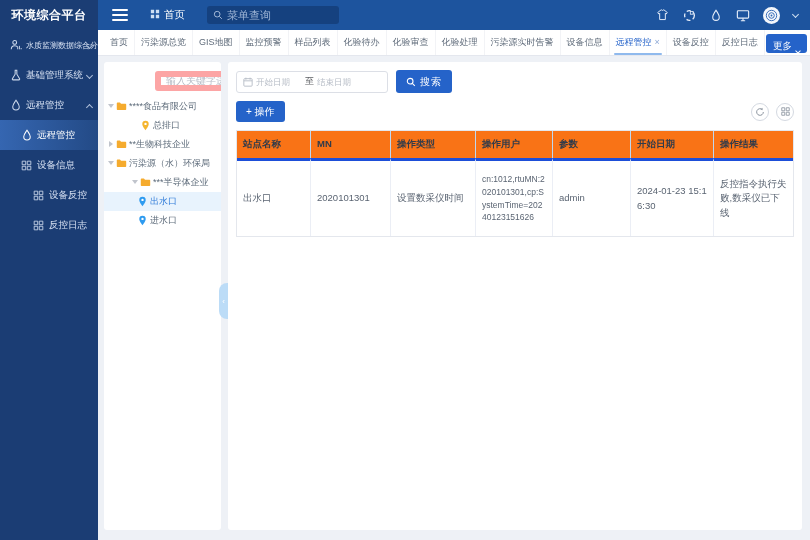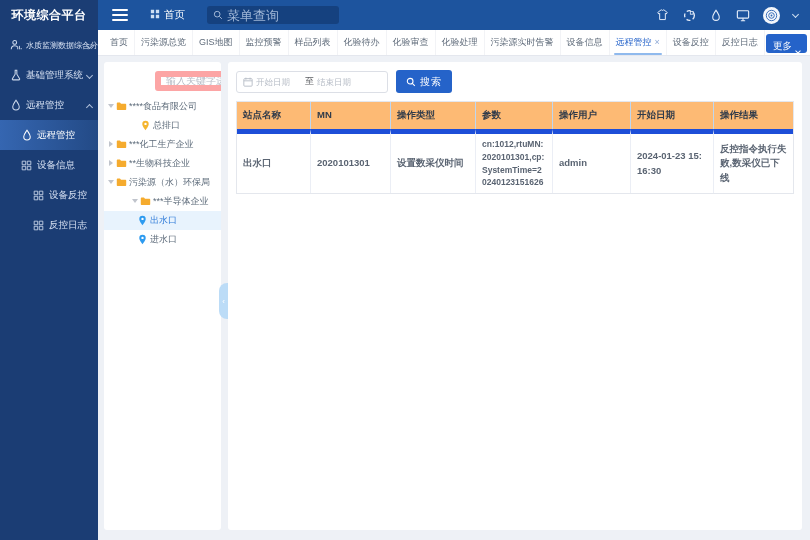--- a/index.html
+++ b/index.html
@@ -19,21 +19,21 @@
   .s-item.active { background:linear-gradient(90deg,#3566b1,#234a86); color:#ffffff; }
   .s-item.lv1 { padding-left:20px; }
   .s-item.lv2 { padding-left:32px; }
 
   
   .topbar { position:absolute; left:98px; top:0; right:0; height:30px; background:#1d549e; display:flex; align-items:center; color:#fff; z-index:2; }
   .burger { width:16px; height:12px; margin-left:14px; display:flex; flex-direction:column; justify-content:space-between; cursor:pointer; }
   .burger span { display:block; height:2px; background:#fff; border-radius:1px; }
   .home { display:flex; align-items:center; margin-left:22px; gap:4px; font-size:10.5px; cursor:pointer; }
   .menusearch { display:flex; align-items:center; gap:4px; margin-left:22px; width:132px; height:18px; background:rgba(13,43,88,.45); border-radius:3px; padding:0 6px; }
-  .menusearch input { background:transparent; border:none; outline:none; color:#e8f0fa; font-size:13px; width:100%; }
+  .menusearch input { background:transparent; border:none; outline:none; color:#e8f0fa; font-size:11px; width:100%;font-family:Liberation Serif, serif; }
   .menusearch input::placeholder { color:#9fb6d6; }
   .top-icons { margin-left:auto; display:flex; align-items:center; gap:13px; margin-right:12px; }
   .tico { width:14px; height:14px; display:flex; align-items:center; justify-content:center; cursor:pointer; }
   .avatar { width:17px; height:17px; border-radius:50%; background:#f4f7fb; display:flex; align-items:center; justify-content:center; cursor:pointer; }
   .tchev { width:5px; height:5px; border-right:1px solid #cfe0f2; border-bottom:1px solid #cfe0f2; transform:rotate(45deg); margin-top:-2px; cursor:pointer; }
 
   
   .tabbar { position:absolute; left:98px; top:30px; right:0; height:26px; background:#ffffff; border-bottom:1px solid #e4e7ee; display:flex; align-items:center; padding-left:6px; padding-right:48px; overflow:hidden; z-index:1; }
   .tab { position:relative; height:26px; line-height:25px; padding:0 6px; font-size:9px; color:#5f6b7a; white-space:nowrap; cursor:pointer; border-right:1px solid #f2f3f6; }
   .tab.active { color:#2563c9; }
@@ -68,23 +68,23 @@
   .btn-primary { background:#2563c9; color:#fff; border:none; border-radius:3px; height:23px; font-size:10px; padding:0 10px; display:flex; align-items:center; gap:4px; cursor:pointer; font-family:inherit; letter-spacing:1px; }
   .search-btn { margin-left:8px; }
   .action-row { margin-top:8px; display:flex; align-items:center; }
   .action-btn { height:21px; letter-spacing:0; }
   .round-btns { margin-left:auto; display:flex; gap:7px; }
   .rbtn { width:18px; height:18px; border-radius:50%; border:1px solid #d4d9e1; background:#fff; display:flex; align-items:center; justify-content:center; cursor:pointer; }
 
   
   .tbl { margin-top:8px; border:1px solid #e4e7ed; }
   .trow { display:grid; grid-template-columns:74px 80px 85px 77px 78px 83px auto; }
-  .th { background:#fdba74; color:#303b4a; font-weight:bold; font-size:9.5px; padding:7px 6px; border-right:1px solid #bfd7f0; }
+  .th { background:#f97316; color:#303b4a; font-weight:bold; font-size:9.5px; padding:7px 6px; border-right:1px solid #bfd7f0; }
   .th:last-child { border-right:none; }
-  .td { font-size:9.5px; color:#5a6472; padding:4px 6px; border-right:1px solid #ebeef5; border-top:5px solid #1d4ed8; display:flex; align-items:center; word-break:break-all; line-height:1.5;font-weight:bold; }
+  .td { font-size:9.5px; color:#5a6472; padding:12px 6px; border-right:1px solid #ebeef5; border-top:3px solid #1d4ed8; display:flex; align-items:center; word-break:break-all; line-height:1.5; }
   .td:last-child { border-right:none; }
   .td.mono { font-size:8.5px; }
 </style>
 </head>
 <body>
 
 <div class="app">
 
   <div class="sidebar">
     <div class="logo">环境综合平台</div>
@@ -257,31 +257,20 @@
       <span class="caret"></span>
       <span class="nico">
         <svg width="9" height="11" viewBox="0 0 10 13">
             <path d="M5 .8 a3.8 3.8 0 0 1 3.8 3.8 C8.8 7.2 5 12 5 12 S1.2 7.2 1.2 4.6 A3.8 3.8 0 0 1 5 .8 Z" fill="#f5b52e"></path>
             <circle cx="5" cy="4.6" r="1.4" fill="#fff"></circle>
           </svg>
       </span>
       <span>总排口</span>
     </div>
 
-    <div class="tnode ind0">
-      <span class="caret">
-          <span class="caret-col"></span>
-        </span>
-      <span class="nico">
-        <svg width="11" height="10" viewBox="0 0 14 12">
-            <path d="M1 2.6 Q1 1.6 2 1.6 H5 L6.4 3 H12 Q13 3 13 4 V10 Q13 11 12 11 H2 Q1 11 1 10 Z" fill="#f5ab2e"></path>
-          </svg>
-      </span>
-      <span>***化工生产企业</span>
-    </div>
 
     <div class="tnode ind0">
       <span class="caret">
           <span class="caret-col"></span>
         </span>
       <span class="nico">
         <svg width="11" height="10" viewBox="0 0 14 12">
             <path d="M1 2.6 Q1 1.6 2 1.6 H5 L6.4 3 H12 Q13 3 13 4 V10 Q13 11 12 11 H2 Q1 11 1 10 Z" fill="#f5ab2e"></path>
           </svg>
       </span>
@@ -353,28 +342,46 @@
       </div>
       <button class="btn-primary search-btn">
         <svg width="10" height="10" viewBox="0 0 12 12">
             <circle cx="5" cy="5" r="3.4" fill="none" stroke="#fff" stroke-width="1.3"></circle>
             <path d="M7.6 7.6 L10.6 10.6" stroke="#fff" stroke-width="1.3"></path>
           </svg>
         <span>搜索</span>
       </button>
     </div>
 
+    <div class="action-row">
+      <button class="btn-primary action-btn">
+        <span>+ 操作</span>
+      </button>
+      <div class="round-btns">
+        <span class="rbtn">
+          <svg width="10" height="10" viewBox="0 0 12 12">
+              <path d="M10 6 a4 4 0 1 1 -1.2 -2.85" fill="none" stroke="#8a939e" stroke-width="1.2"></path>
+              <path d="M9 .8 l.1 2.6 -2.5 -.4 Z" fill="#8a939e"></path>
+            </svg>
+        </span>
+        <span class="rbtn">
+          <svg width="9" height="9" viewBox="0 0 12 12">
+              <path d="M1 1 h4 v4 h-4 Z M7 1 h4 v4 h-4 Z M1 7 h4 v4 h-4 Z M7 7 h4 v4 h-4 Z" fill="none" stroke="#8a939e" stroke-width="1.1"></path>
+            </svg>
+        </span>
+      </div>
+    </div>
 
     <div class="tbl">
       <div class="trow">
         <div class="th">站点名称</div>
         <div class="th">MN</div>
         <div class="th">操作类型</div>
+        <div class="th">操作用户</div>
         <div class="th">参数</div>
-        <div class="th">操作用户</div>
         <div class="th">开始日期</div>
         <div class="th">操作结果</div>
       </div>
       <div class="trow">
         <div class="td">出水口</div>
         <div class="td">2020101301</div>
         <div class="td">设置数采仪时间</div>
         <div class="td mono">cn:1012,rtuMN:2020101301,cp:SystemTime=20240123151626</div>
         <div class="td">admin</div>
         <div class="td">2024-01-23 15:16:30</div>

